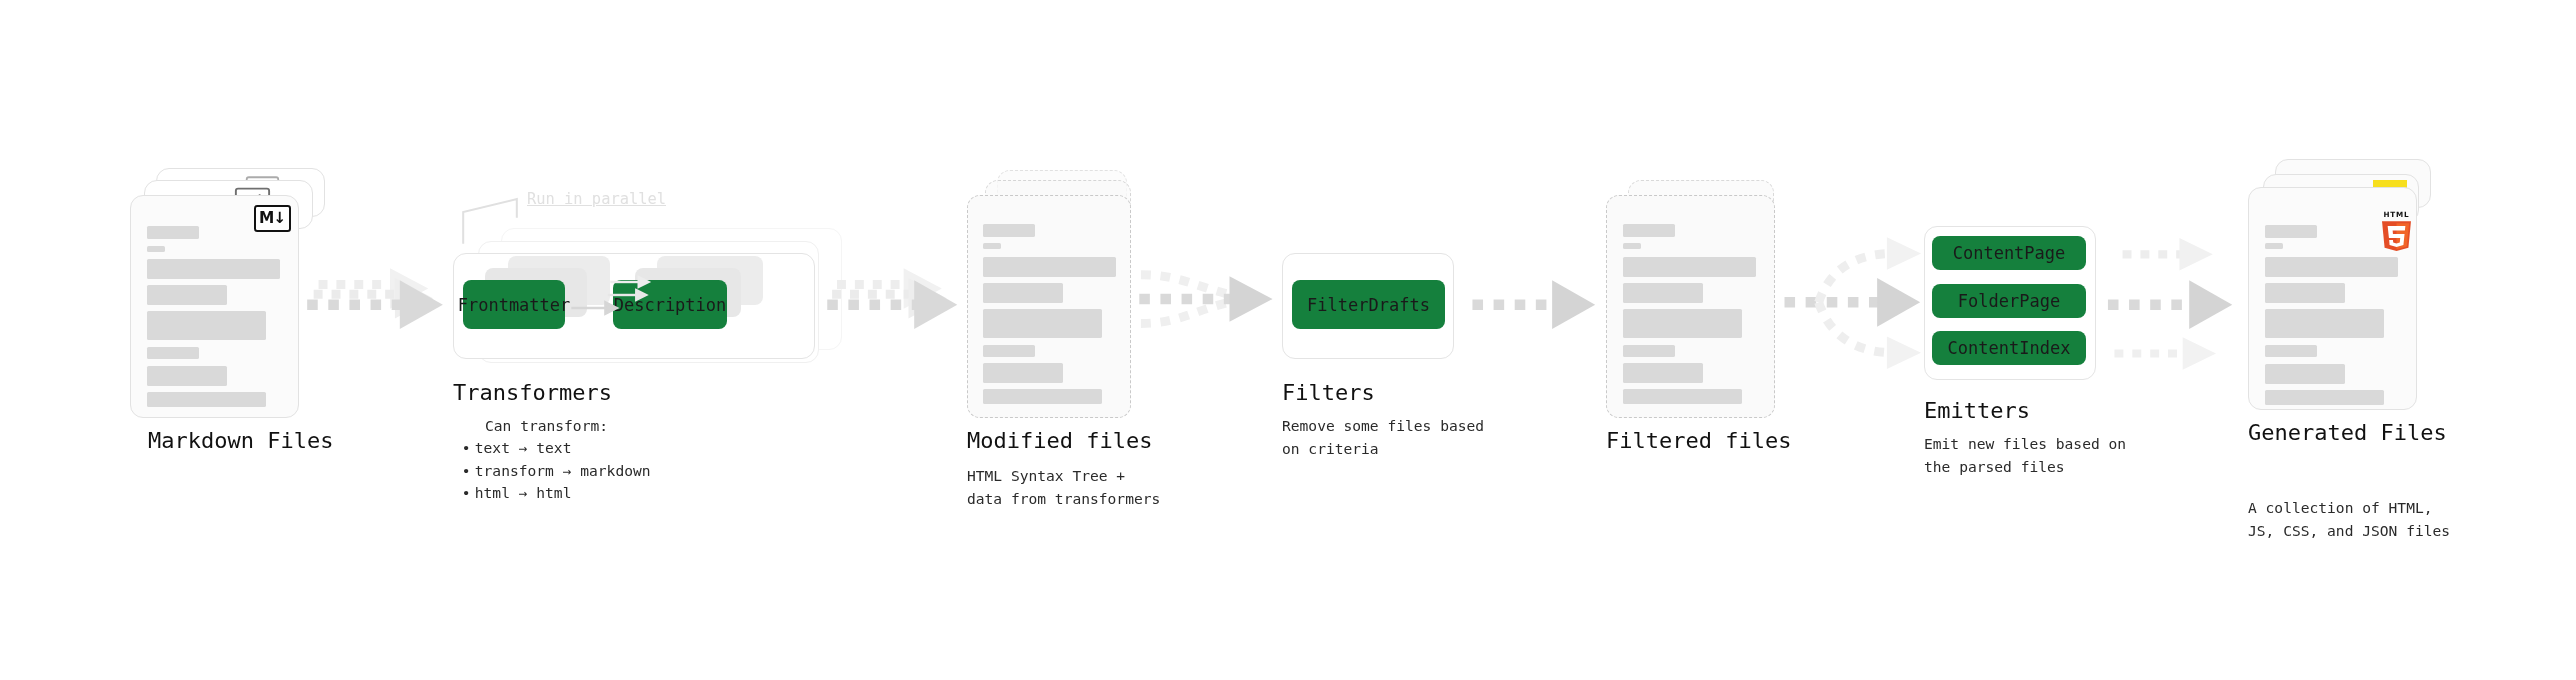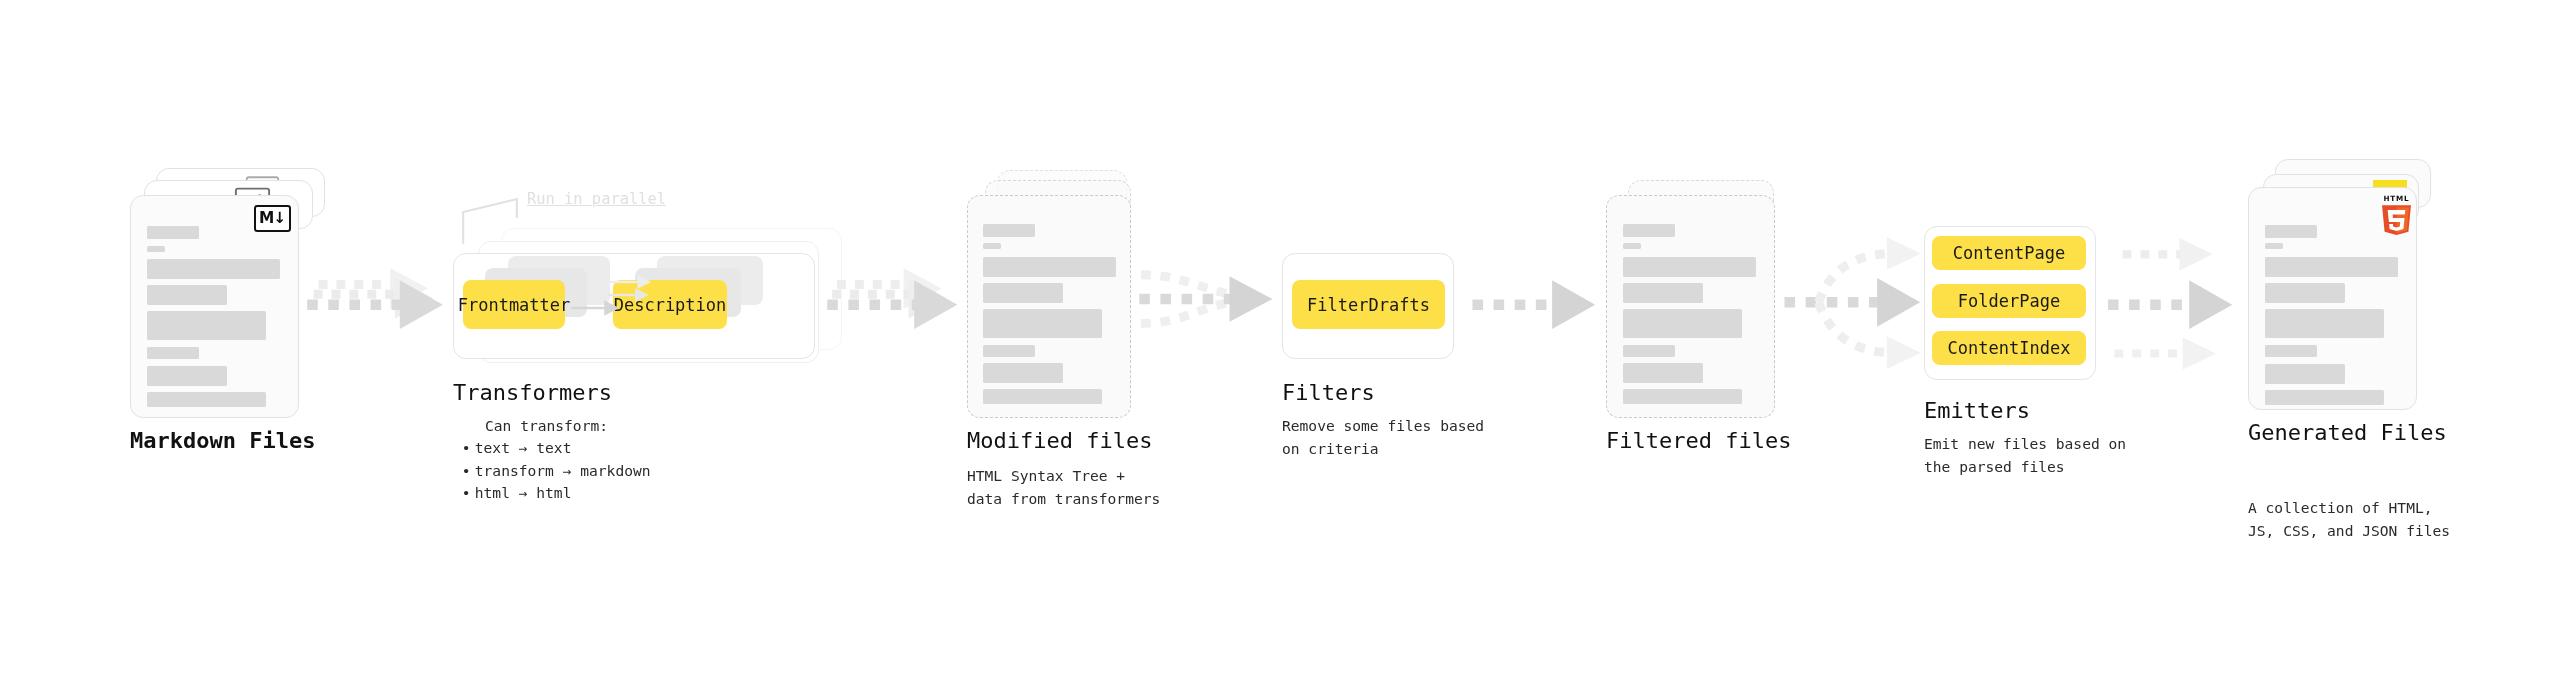--- a/index.html
+++ b/index.html
@@ -29,35 +29,35 @@
   
   .badge{position:absolute;}
   .md-badge{
     width:32.5px;height:23px;
     border:2.4px solid #111;border-radius:3.3px;background:#fff;
     display:flex;align-items:center;justify-content:center;
     font-family:"DejaVu Sans","Liberation Sans",sans-serif;
     font-weight:bold;font-size:15.4px;color:#111;line-height:1;
     letter-spacing:-0.8px;
   }
-  .html5-badge{width:37px;height:42px;}
+  .html5-badge{width:37px;height:42px;margin-top:16px;}
   .css-badge{width:28px;height:13px;}
   .js-badge{width:34px;height:18px;background:#f7df1e;}
 
   
   .grpbox{
     position:absolute;box-sizing:border-box;
     border:1.6px solid #e4e4e4;border-radius:13px;background:#ffffff;
   }
   .grpbox.faint{border-color:#f0f0f0;}
   .grpbox.fainter{border-color:#f5f5f5;}
 
   .chip{
     position:absolute;box-sizing:border-box;
-    background:#fde047;border-radius:8.1px;
+    background:#15803d;border-radius:8.1px;
     display:flex;align-items:center;justify-content:center;
     font-size:17px;color:#1a1a1a;letter-spacing:0px;white-space:nowrap;
   }
   .chip.l1{background:#e7e7e7;color:transparent;}
   .chip.l2{background:#ececec;color:transparent;}
 
   
   .caption{
     position:absolute;white-space:nowrap;
     font-size:22px;color:#111;letter-spacing:0px;
@@ -94,21 +94,21 @@
       <div class="bar" style="left:16.3px;top:50px;width:18px;height:5.7px;"></div>
       <div class="bar" style="left:16.3px;top:63px;width:133px;height:19.5px;"></div>
       <div class="bar" style="left:16.3px;top:89px;width:80px;height:19.5px;"></div>
       <div class="bar" style="left:16.3px;top:115px;width:119px;height:29px;"></div>
       <div class="bar" style="left:16.3px;top:151px;width:52px;height:12.2px;"></div>
       <div class="bar" style="left:16.3px;top:170px;width:80px;height:19.5px;"></div>
       <div class="bar" style="left:16.3px;top:196px;width:119px;height:14.6px;"></div>
     </div>
     <div class="badge md-badge" style="left:254px;top:205px;">M↓</div>
 
-    <div class="caption" style="left:130px;top:428px;font-weight:bold;">Markdown Files</div>
+    <div class="caption" style="left:148px;top:428px;">Markdown Files</div>
   </div>
 
   <svg class="ov" width="2576" height="681" viewBox="0 0 3170 838">
     <g>
       <line x1="392" y1="350" x2="485" y2="350" stroke="#ededed" stroke-width="11" stroke-dasharray="11 11"></line>
       <polygon points="480,330 527,355 480,380" fill="#f1f1f1"></polygon>
       <line x1="386" y1="362" x2="492" y2="362" stroke="#ebebeb" stroke-width="11" stroke-dasharray="11 11"></line>
       <polygon points="486,342 533,367 486,392" fill="#eeeeee"></polygon>
       <line x1="378" y1="375" x2="500" y2="375" stroke="#d9d9d9" stroke-width="13" stroke-dasharray="13 13"></line>
       <polygon points="492,345 545,375 492,405" fill="#d9d9d9"></polygon>

